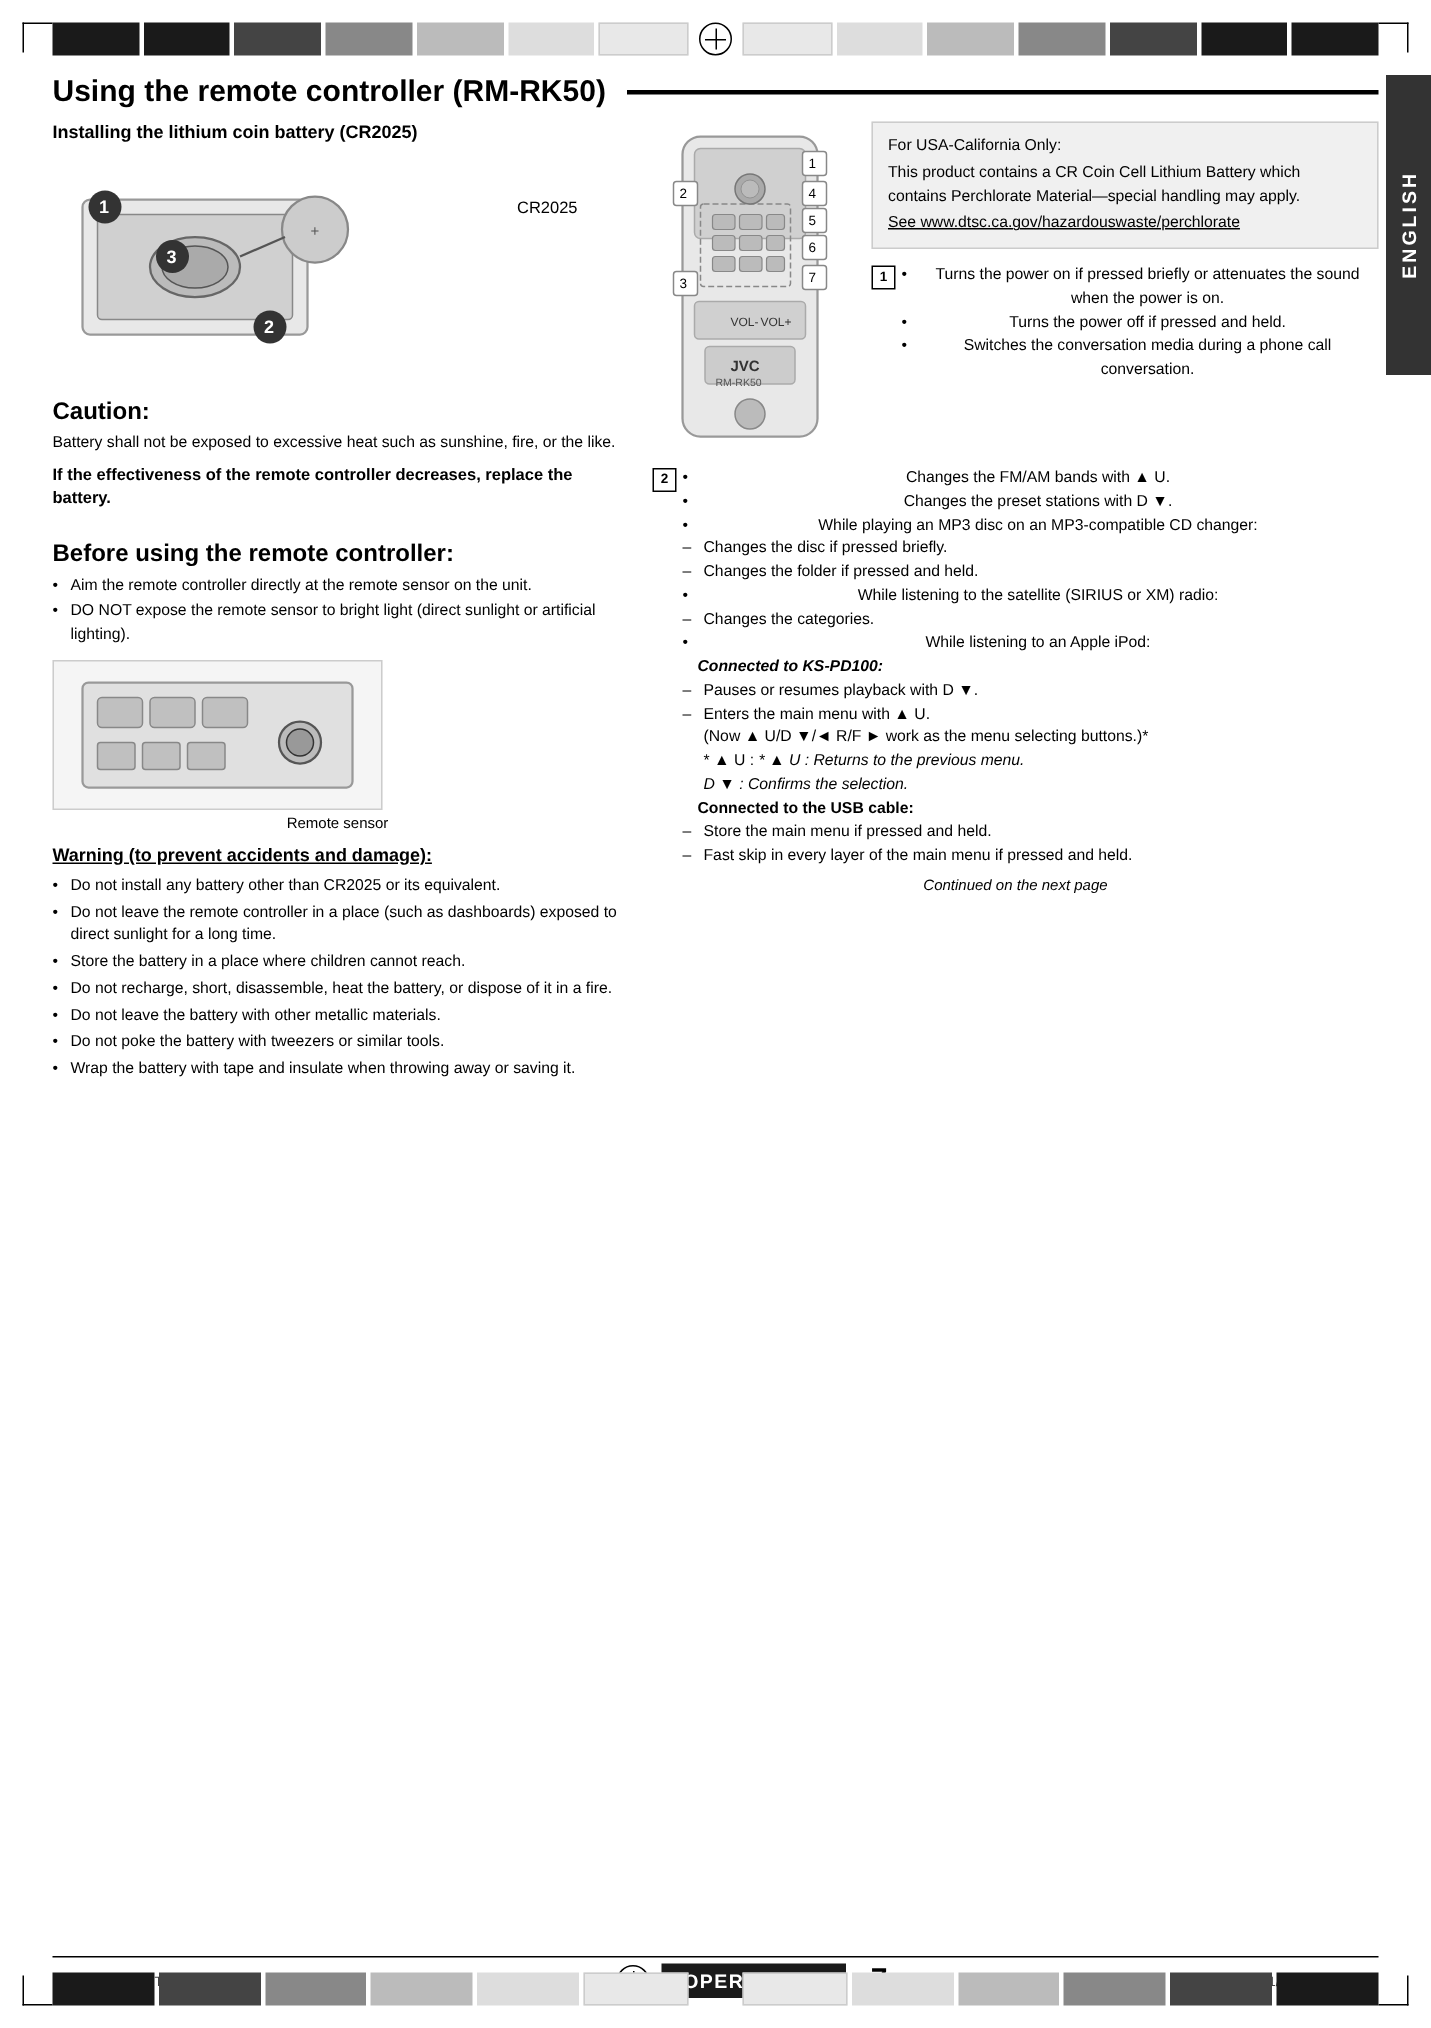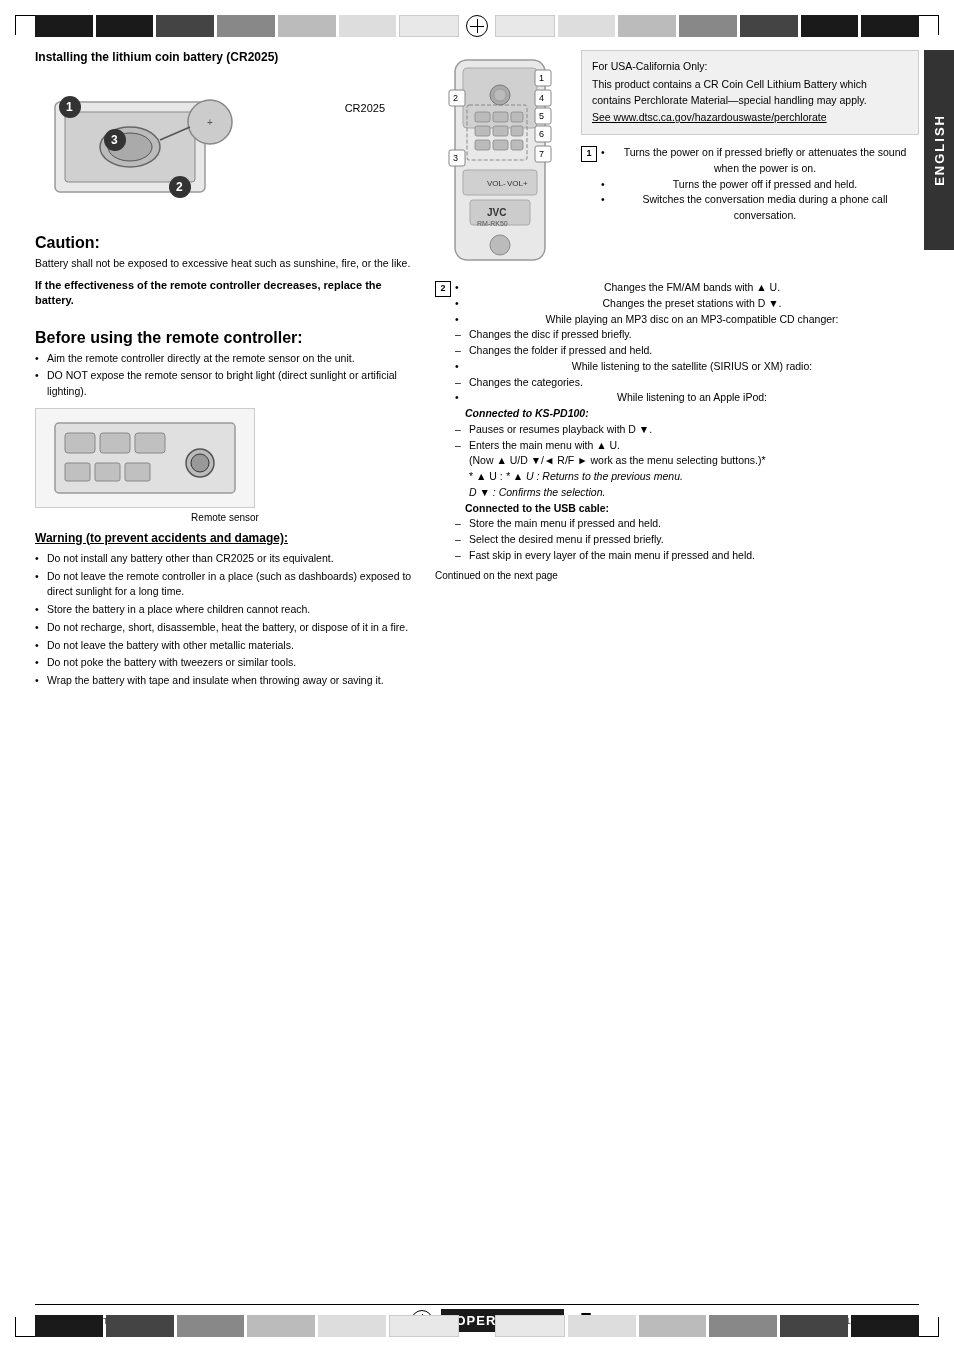--- a/index.html
+++ b/index.html
@@ -299,21 +299,22 @@
 
     .cr2025-label {
       font-size: 11px;
       position: absolute;
       right: 30px;
       top: 30px;
     }
 
     .continued {
       font-size: 10px;
-      text-align: left;
+      font-style: italic;
+      text-align: center;
       margin-top: 4px;
     }
 
     
     .reg-center-top {
       position: absolute;
       top: 15px;
       left: 50%;
       transform: translateX(-50%);
     }
@@ -348,20 +349,24 @@
 </div>
 
 <div class="reg-mark reg-center-top"></div>
 
 <div class="english-sidebar">
   <span class="english-text">ENGLISH</span>
 </div>
 
 <div class="content">
 
+  <div class="page-title">
+    <span>Using the remote controller (RM-RK50)</span>
+    <div class="title-line"></div>
+  </div>
 
   <div class="two-col">
 
     <div class="col-left">
 
       <div class="section-heading">Installing the lithium coin battery (CR2025)</div>
 
       <div style="position:relative; margin-bottom:8px;">
         <svg width="230" height="140">
 
@@ -521,21 +526,20 @@
           <div class="indent">(Now ▲ U/D ▼/◄ R/F ► work as the menu selecting buttons.)*</div>
           <div class="indent" style="padding-left:14px;">
             * ▲ U : <span class="italic-text">* ▲ U : Returns to the previous menu.</span>
           </div>
           <div class="indent" style="padding-left:14px;">
             <span class="italic-text">D ▼ : <em>Confirms the selection.</em></span>
           </div>
 
           <div class="bold-sub" style="margin-left:10px;">Connected to the USB cable:</div>
           <div class="dash-item indent">Store the main menu if pressed and held.</div>
-          <div class="dash-item indent">Select the desired menu if pressed briefly.</div>
           <div class="dash-item indent">Fast skip in every layer of the main menu if pressed and held.</div>
         </div>
       </div>
 
       <div class="continued">Continued on the next page</div>
 
     </div>
 
   </div>
 

